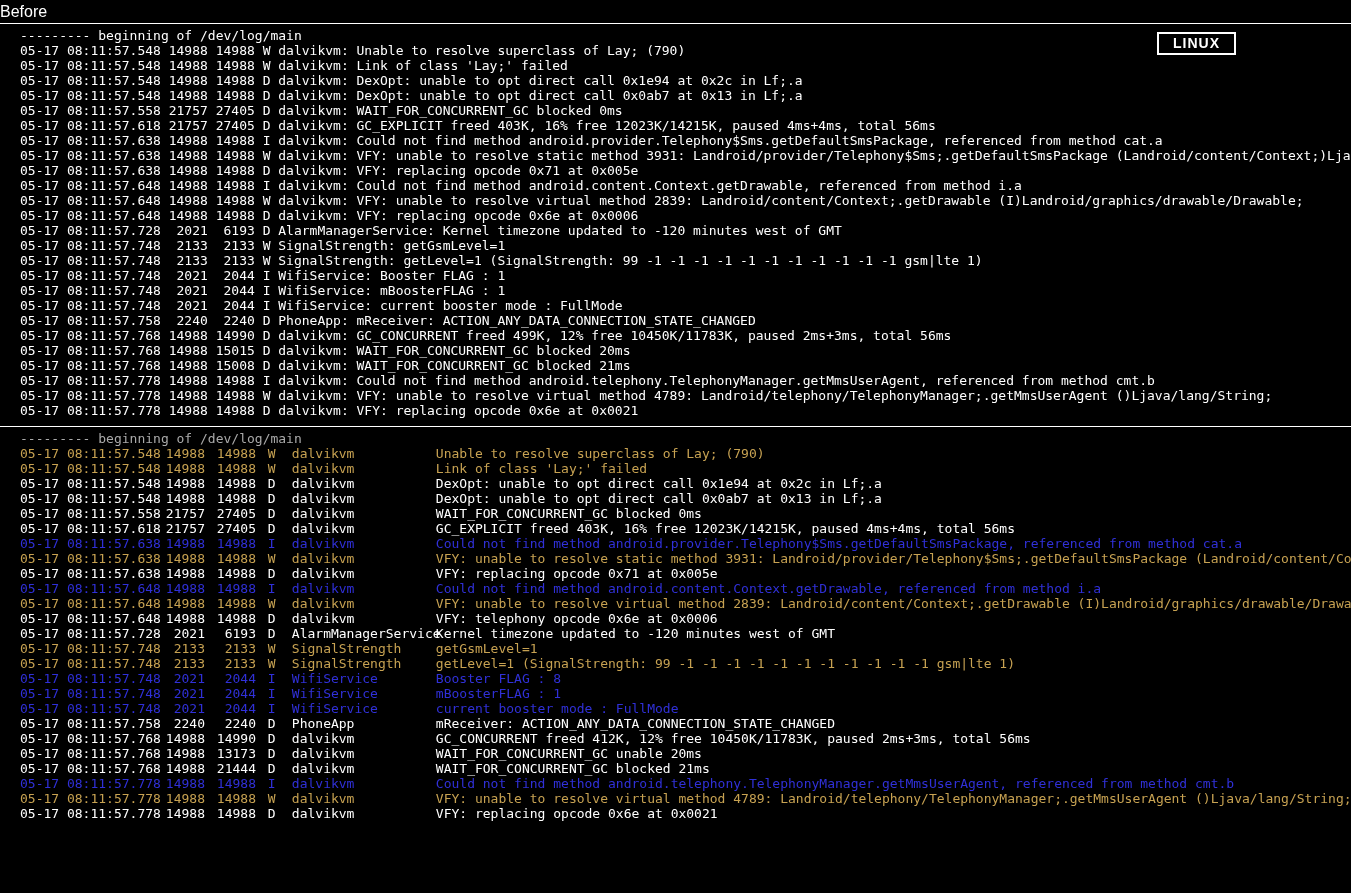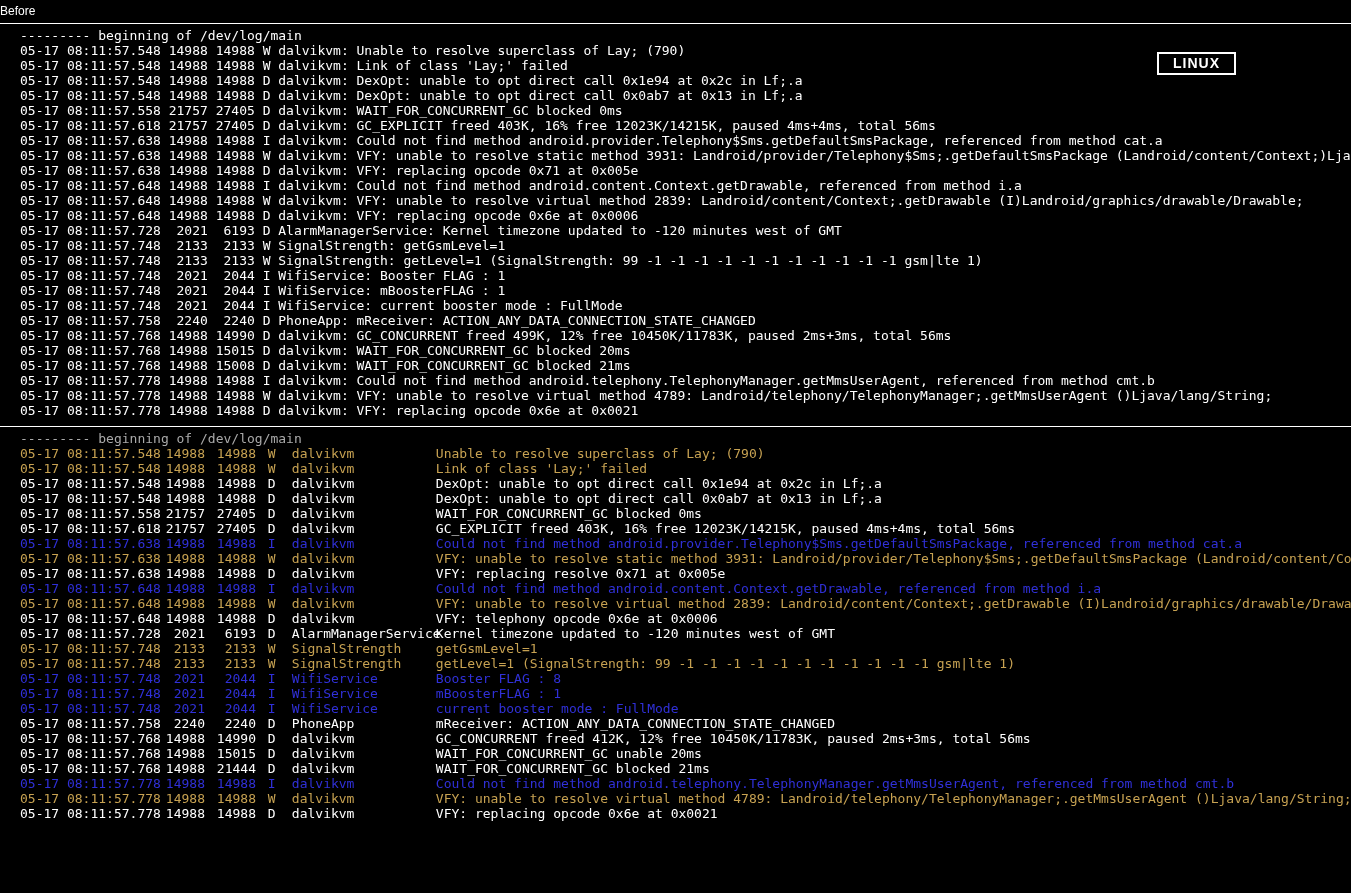--- a/index.html
+++ b/index.html
@@ -7,34 +7,34 @@
     background: #000;
     color: #fff;
     font-family: "Consolas", "Monaco", monospace;
     font-size: 13px;
     line-height: 15px;
     width: 1351px;
     overflow-x: hidden;
   }
   .section-title {
     font-family: Arial, sans-serif;
-    font-size: 12px;
+    font-size: 16px;
     font-weight: normal;
     color: #fff;
     padding: 4px 0;
   }
   hr {
     border: none;
     border-top: 1px solid #fff;
     margin: 0 0 4px 0;
   }
   .badge {
     position: absolute;
     right: 115px;
-    top: 52px;
+    top: 32px;
     border: 2px solid #fff;
     color: #fff;
     padding: 2px 14px;
     font-family: Arial, sans-serif;
     font-weight: bold;
     font-size: 14px;
     letter-spacing: 1px;
     background: #000;
   }
   .block { white-space: pre; }
@@ -67,31 +67,31 @@
   <div class="after" id="after-block">
       <div class="row gray">--------- beginning of /dev/log/main</div>
       <div class="row W"><span class="ts">05-17 08:11:57.548</span><span class="pid">14988</span><span class="tid">14988</span> <span class="lvl">W</span><span class="tagn">dalvikvm</span><span class="msg">Unable to resolve superclass of Lay; (790)</span></div>
       <div class="row W"><span class="ts">05-17 08:11:57.548</span><span class="pid">14988</span><span class="tid">14988</span> <span class="lvl">W</span><span class="tagn">dalvikvm</span><span class="msg">Link of class 'Lay;' failed</span></div>
       <div class="row D"><span class="ts">05-17 08:11:57.548</span><span class="pid">14988</span><span class="tid">14988</span> <span class="lvl">D</span><span class="tagn">dalvikvm</span><span class="msg">DexOpt: unable to opt direct call 0x1e94 at 0x2c in Lf;.a</span></div>
       <div class="row D"><span class="ts">05-17 08:11:57.548</span><span class="pid">14988</span><span class="tid">14988</span> <span class="lvl">D</span><span class="tagn">dalvikvm</span><span class="msg">DexOpt: unable to opt direct call 0x0ab7 at 0x13 in Lf;.a</span></div>
       <div class="row D"><span class="ts">05-17 08:11:57.558</span><span class="pid">21757</span><span class="tid">27405</span> <span class="lvl">D</span><span class="tagn">dalvikvm</span><span class="msg">WAIT_FOR_CONCURRENT_GC blocked 0ms</span></div>
       <div class="row D"><span class="ts">05-17 08:11:57.618</span><span class="pid">21757</span><span class="tid">27405</span> <span class="lvl">D</span><span class="tagn">dalvikvm</span><span class="msg">GC_EXPLICIT freed 403K, 16% free 12023K/14215K, paused 4ms+4ms, total 56ms</span></div>
       <div class="row I"><span class="ts">05-17 08:11:57.638</span><span class="pid">14988</span><span class="tid">14988</span> <span class="lvl">I</span><span class="tagn">dalvikvm</span><span class="msg">Could not find method android.provider.Telephony$Sms.getDefaultSmsPackage, referenced from method cat.a</span></div>
       <div class="row W"><span class="ts">05-17 08:11:57.638</span><span class="pid">14988</span><span class="tid">14988</span> <span class="lvl">W</span><span class="tagn">dalvikvm</span><span class="msg">VFY: unable to resolve static method 3931: Landroid/provider/Telephony$Sms;.getDefaultSmsPackage (Landroid/content/Context;)Ljava/lang/String;</span></div>
-      <div class="row D"><span class="ts">05-17 08:11:57.638</span><span class="pid">14988</span><span class="tid">14988</span> <span class="lvl">D</span><span class="tagn">dalvikvm</span><span class="msg">VFY: replacing resolve 0x71 at 0x005e</span></div>
+      <div class="row D"><span class="ts">05-17 08:11:57.638</span><span class="pid">14988</span><span class="tid">14988</span> <span class="lvl">D</span><span class="tagn">dalvikvm</span><span class="msg">VFY: replacing opcode 0x71 at 0x005e</span></div>
       <div class="row I"><span class="ts">05-17 08:11:57.648</span><span class="pid">14988</span><span class="tid">14988</span> <span class="lvl">I</span><span class="tagn">dalvikvm</span><span class="msg">Could not find method android.content.Context.getDrawable, referenced from method i.a</span></div>
       <div class="row W"><span class="ts">05-17 08:11:57.648</span><span class="pid">14988</span><span class="tid">14988</span> <span class="lvl">W</span><span class="tagn">dalvikvm</span><span class="msg">VFY: unable to resolve virtual method 2839: Landroid/content/Context;.getDrawable (I)Landroid/graphics/drawable/Drawable;</span></div>
       <div class="row D"><span class="ts">05-17 08:11:57.648</span><span class="pid">14988</span><span class="tid">14988</span> <span class="lvl">D</span><span class="tagn">dalvikvm</span><span class="msg">VFY: telephony opcode 0x6e at 0x0006</span></div>
       <div class="row D"><span class="ts">05-17 08:11:57.728</span><span class="pid">2021</span><span class="tid">6193</span> <span class="lvl">D</span><span class="tagn">AlarmManagerService</span><span class="msg">Kernel timezone updated to -120 minutes west of GMT</span></div>
       <div class="row W"><span class="ts">05-17 08:11:57.748</span><span class="pid">2133</span><span class="tid">2133</span> <span class="lvl">W</span><span class="tagn">SignalStrength</span><span class="msg">getGsmLevel=1</span></div>
       <div class="row W"><span class="ts">05-17 08:11:57.748</span><span class="pid">2133</span><span class="tid">2133</span> <span class="lvl">W</span><span class="tagn">SignalStrength</span><span class="msg">getLevel=1 (SignalStrength: 99 -1 -1 -1 -1 -1 -1 -1 -1 -1 -1 -1 gsm|lte 1)</span></div>
       <div class="row I"><span class="ts">05-17 08:11:57.748</span><span class="pid">2021</span><span class="tid">2044</span> <span class="lvl">I</span><span class="tagn">WifiService</span><span class="msg">Booster FLAG : 8</span></div>
       <div class="row I"><span class="ts">05-17 08:11:57.748</span><span class="pid">2021</span><span class="tid">2044</span> <span class="lvl">I</span><span class="tagn">WifiService</span><span class="msg">mBoosterFLAG : 1</span></div>
       <div class="row I"><span class="ts">05-17 08:11:57.748</span><span class="pid">2021</span><span class="tid">2044</span> <span class="lvl">I</span><span class="tagn">WifiService</span><span class="msg">current booster mode : FullMode</span></div>
       <div class="row D"><span class="ts">05-17 08:11:57.758</span><span class="pid">2240</span><span class="tid">2240</span> <span class="lvl">D</span><span class="tagn">PhoneApp</span><span class="msg">mReceiver: ACTION_ANY_DATA_CONNECTION_STATE_CHANGED</span></div>
       <div class="row D"><span class="ts">05-17 08:11:57.768</span><span class="pid">14988</span><span class="tid">14990</span> <span class="lvl">D</span><span class="tagn">dalvikvm</span><span class="msg">GC_CONCURRENT freed 412K, 12% free 10450K/11783K, paused 2ms+3ms, total 56ms</span></div>
-      <div class="row D"><span class="ts">05-17 08:11:57.768</span><span class="pid">14988</span><span class="tid">15015</span> <span class="lvl">D</span><span class="tagn">dalvikvm</span><span class="msg">WAIT_FOR_CONCURRENT_GC unable 20ms</span></div>
+      <div class="row D"><span class="ts">05-17 08:11:57.768</span><span class="pid">14988</span><span class="tid">13173</span> <span class="lvl">D</span><span class="tagn">dalvikvm</span><span class="msg">WAIT_FOR_CONCURRENT_GC unable 20ms</span></div>
       <div class="row D"><span class="ts">05-17 08:11:57.768</span><span class="pid">14988</span><span class="tid">21444</span> <span class="lvl">D</span><span class="tagn">dalvikvm</span><span class="msg">WAIT_FOR_CONCURRENT_GC blocked 21ms</span></div>
       <div class="row I"><span class="ts">05-17 08:11:57.778</span><span class="pid">14988</span><span class="tid">14988</span> <span class="lvl">I</span><span class="tagn">dalvikvm</span><span class="msg">Could not find method android.telephony.TelephonyManager.getMmsUserAgent, referenced from method cmt.b</span></div>
       <div class="row W"><span class="ts">05-17 08:11:57.778</span><span class="pid">14988</span><span class="tid">14988</span> <span class="lvl">W</span><span class="tagn">dalvikvm</span><span class="msg">VFY: unable to resolve virtual method 4789: Landroid/telephony/TelephonyManager;.getMmsUserAgent ()Ljava/lang/String;</span></div>
       <div class="row D"><span class="ts">05-17 08:11:57.778</span><span class="pid">14988</span><span class="tid">14988</span> <span class="lvl">D</span><span class="tagn">dalvikvm</span><span class="msg">VFY: replacing opcode 0x6e at 0x0021</span></div>
     </div>
 </div>
 
 </body></html>

